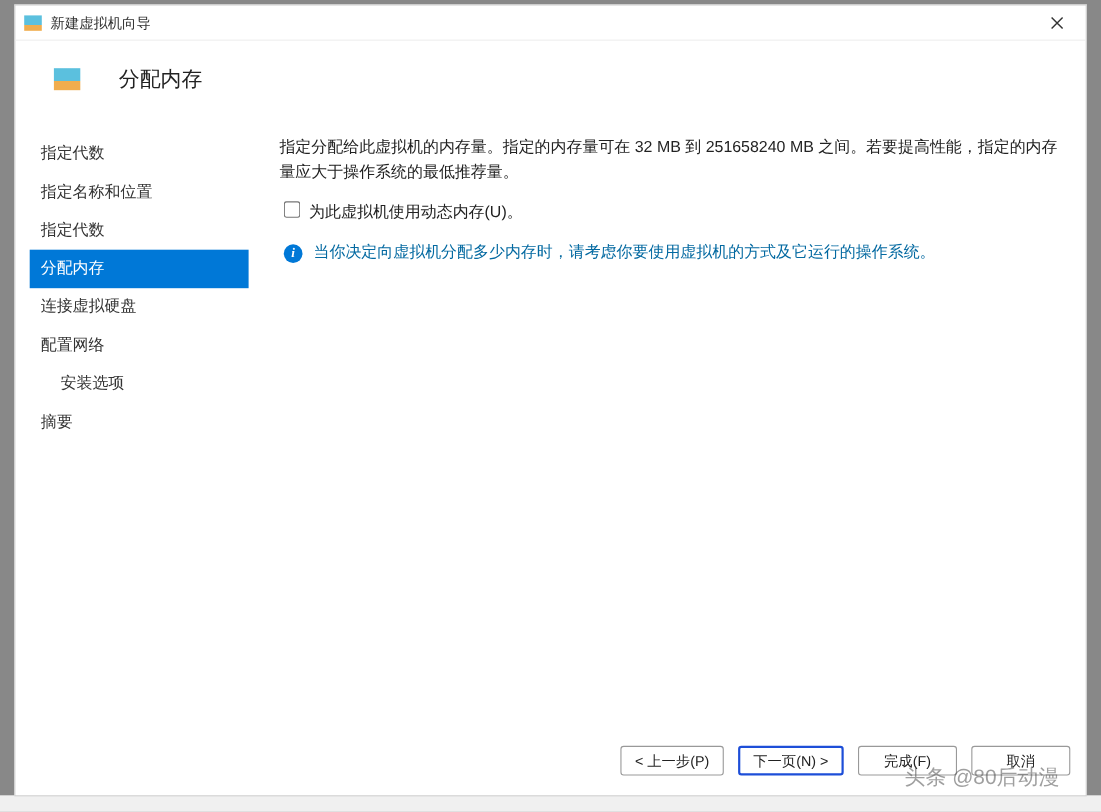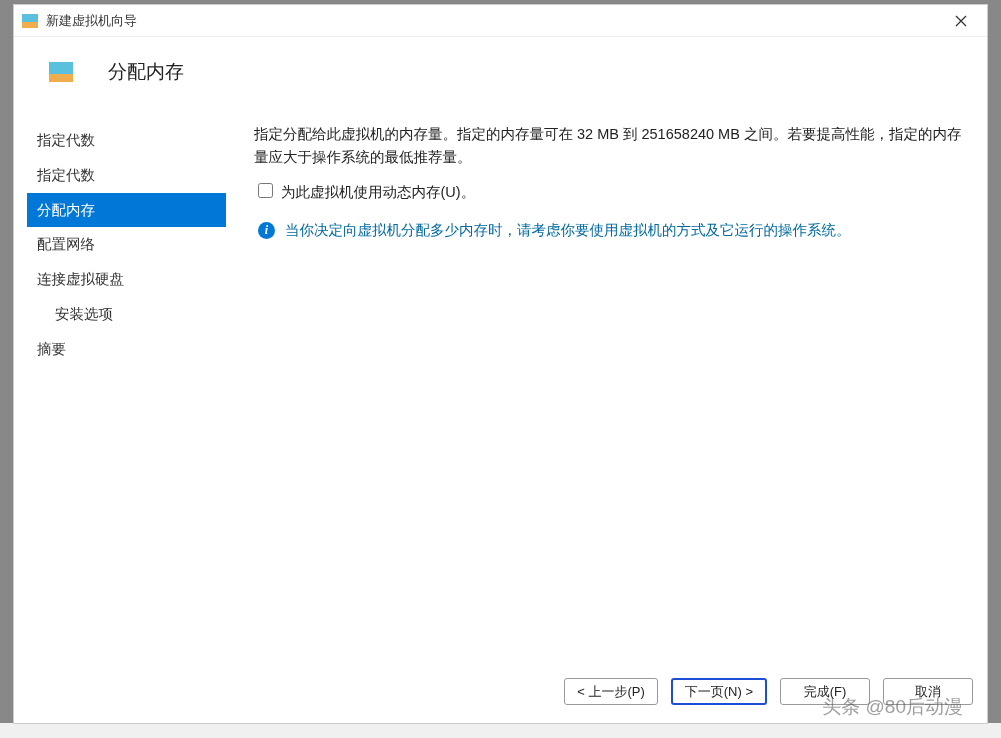--- a/index.html
+++ b/index.html
@@ -254,24 +254,25 @@
 
   <div class="header-section">
     <div class="header-icon"></div>
     <div class="header-title">分配内存</div>
   </div>
 
   <div class="content-wrap">
 
     <div class="sidebar">
       <div class="sidebar-item">指定代数</div>
+      <div class="sidebar-item">指定名称和位置</div>
       <div class="sidebar-item">指定代数</div>
       <div class="sidebar-item active">分配内存</div>
+      <div class="sidebar-item">连接虚拟硬盘</div>
       <div class="sidebar-item">配置网络</div>
-      <div class="sidebar-item">连接虚拟硬盘</div>
       <div class="sidebar-item indent">安装选项</div>
       <div class="sidebar-item">摘要</div>
     </div>
 
     <div class="main-content">
 
       <div class="description">指定分配给此虚拟机的内存量。指定的内存量可在 32 MB 到 251658240 MB 之间。若要提高性能，指定的内存量应大于操作系统的最低推荐量。</div>
 
 
       <div class="checkbox-row">

